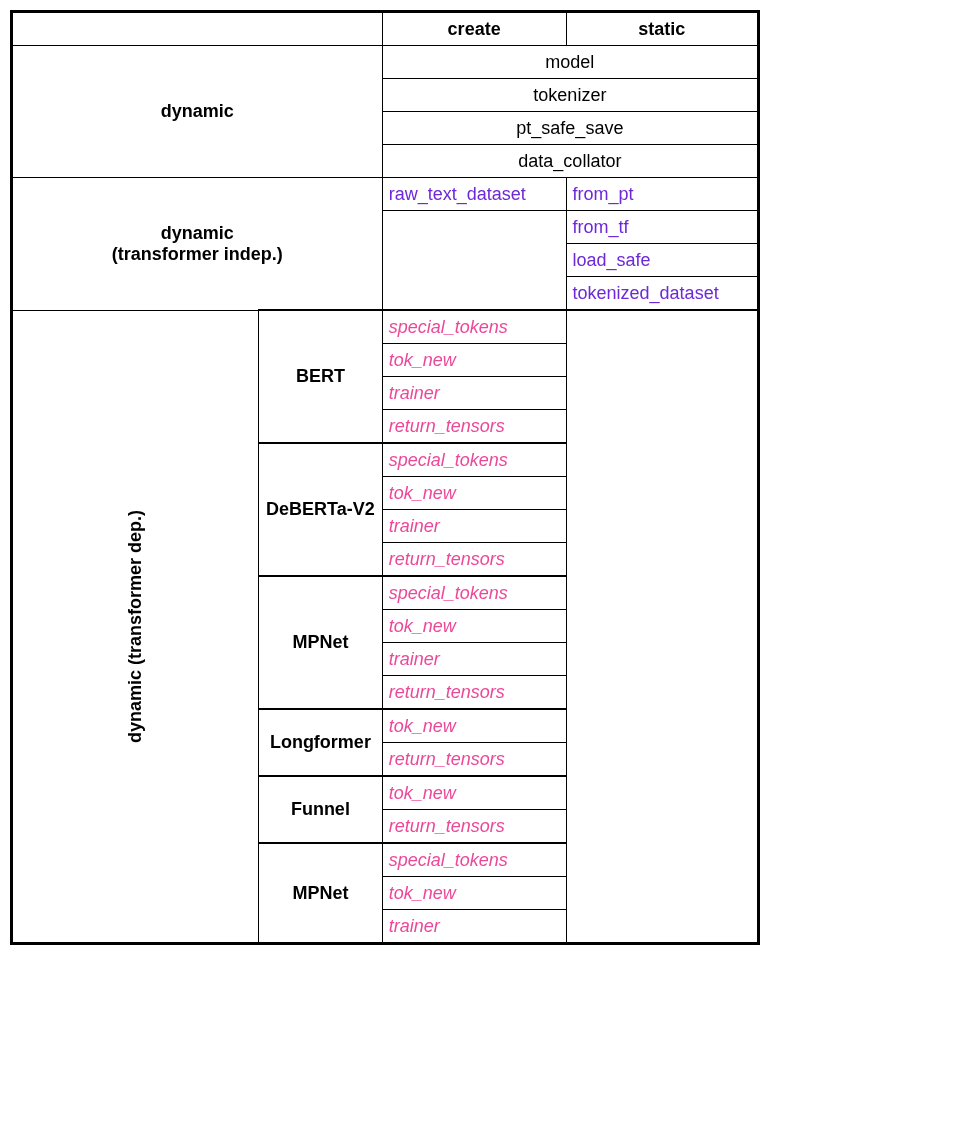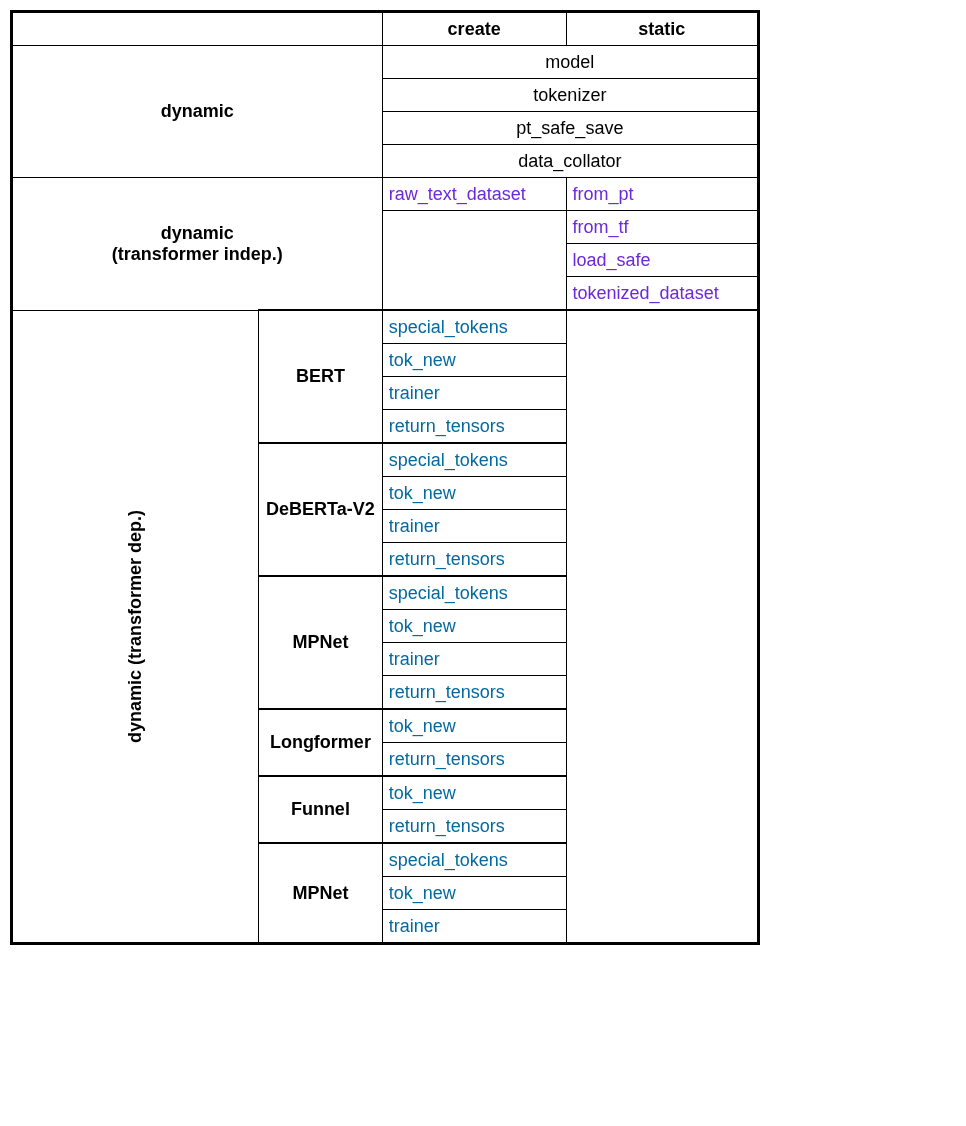--- a/index.html
+++ b/index.html
@@ -35,21 +35,21 @@
     .vlabel .rot {
       transform: rotate(-90deg);
       white-space: nowrap;
       display: inline-block;
     }
     .span-center {
       text-align: center;
     }
     .c-blue  { color: #000000; }
     .c-green { color: #6d28d9; }
-    .c-orange{ color: #0369a1; }
+    .c-orange{ color: #ec4899; font-style: italic; }
     .w-create { width: 360px; }
     .w-train  { width: 360px; }
     .w-label1 { width: 45px; }
     .w-label2 { width: 165px; text-align: center; }
     
     .sec-top td, .sec-top th { border-top: 3px solid #000; }
     .model-top { border-top: 2px solid #000 !important; }
     table.main { border: 3px solid #000; }
     .thick-left { border-left: 3px solid #000 !important; }
     .thick-right{ border-right: 3px solid #000 !important; }

